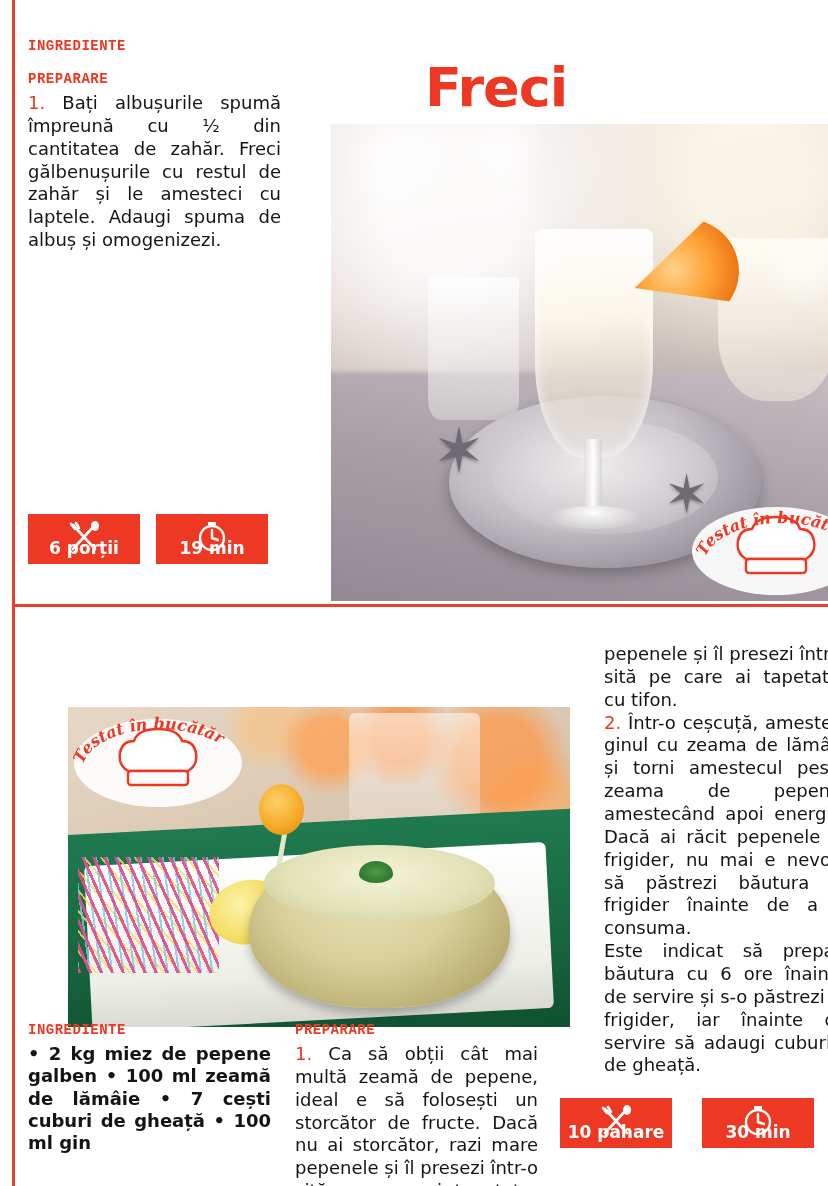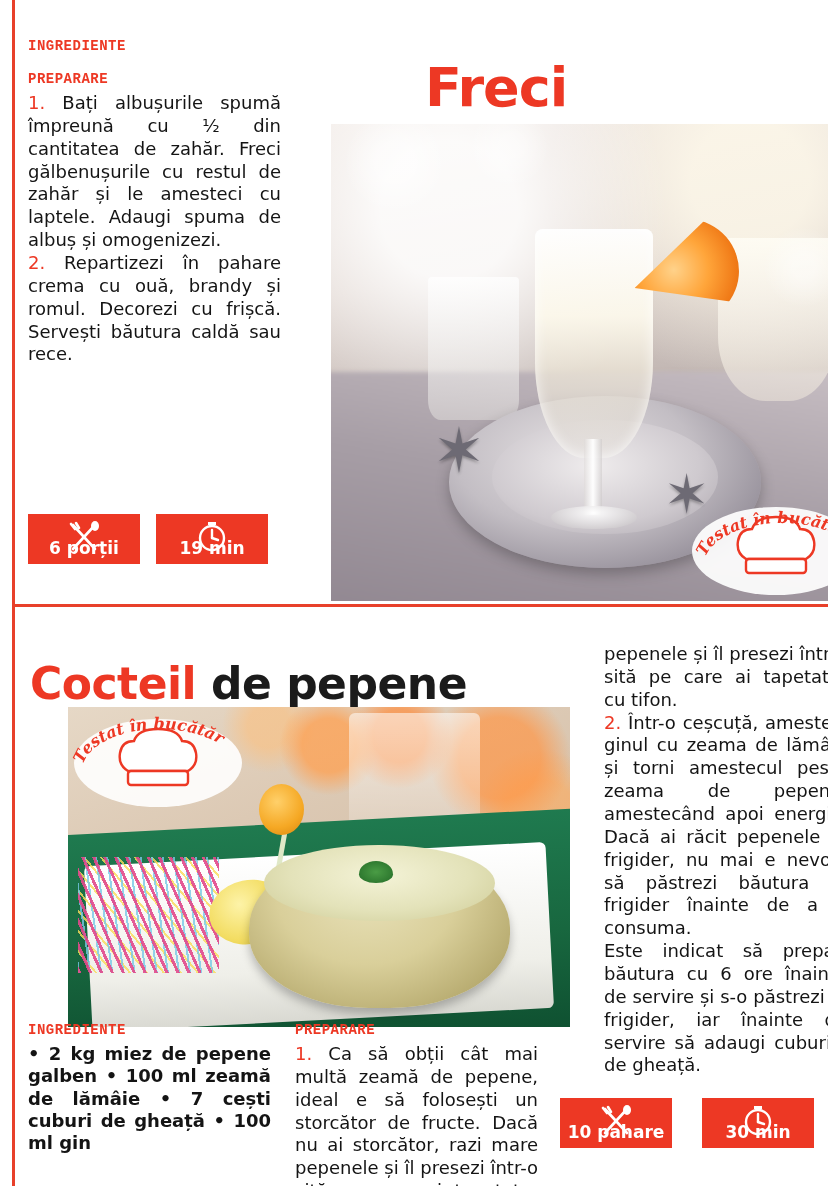--- a/index.html
+++ b/index.html
@@ -375,24 +375,20 @@
 
     <h1 class="r1-title">Freci</h1>
 
     <div class="r1-col">
       <div class="sec-head">INGREDIENTE</div>
       <div class="gap"></div>
       <div class="sec-head">PREPARARE</div>
       <div class="prep-body">
         <span class="num">1.</span>
         <span>Bați albușurile spumă împreună cu ½ din cantitatea de zahăr. Freci gălbenușurile cu restul de zahăr și le amesteci cu laptele. Adaugi spuma de albuș și omogenizezi.</span>
-      </div>
-      <div class="prep-body">
-        <span class="num">2.</span>
-        <span>Repartizezi în pahare crema cu ouă, brandy și romul. Decorezi cu frișcă. Servești băutura caldă sau rece.</span>
       </div>
     </div>
 
     <div class="badges" style="left:28px; top:514px;">
       <div class="badge">
         <span class="glyph">
           <svg width="40" height="34" viewBox="0 0 40 34">
             <g stroke="#ffffff" stroke-width="2.6" fill="none" stroke-linecap="round">
               <line x1="9" y1="5" x2="31" y2="29"></line>
               <line x1="31" y1="5" x2="9" y2="29"></line>
@@ -443,24 +439,20 @@
           <text font-family="DejaVu Serif, serif" font-style="italic" font-weight="bold" font-size="16" fill="#ed3824">
             <textPath href="#arcp" startOffset="4%">Testat în bucătărie</textPath>
           </text>
         </svg>
       </div>
     </figure>
   </section>
 
   <section class="r2">
 
-    <h1 class="r2-title">
-      <span>Cocteil</span>
-      <span class="dark">de pepene</span>
-    </h1>
 
     <figure class="photo2">
       <div class="bg"></div>
       <div class="blobs"></div>
       <div class="glassbg"></div>
       <div class="cloth"></div>
       <div class="dish"></div>
       <div class="fringe"></div>
       <div class="straw-stick"></div>
       <div class="straw"></div>

